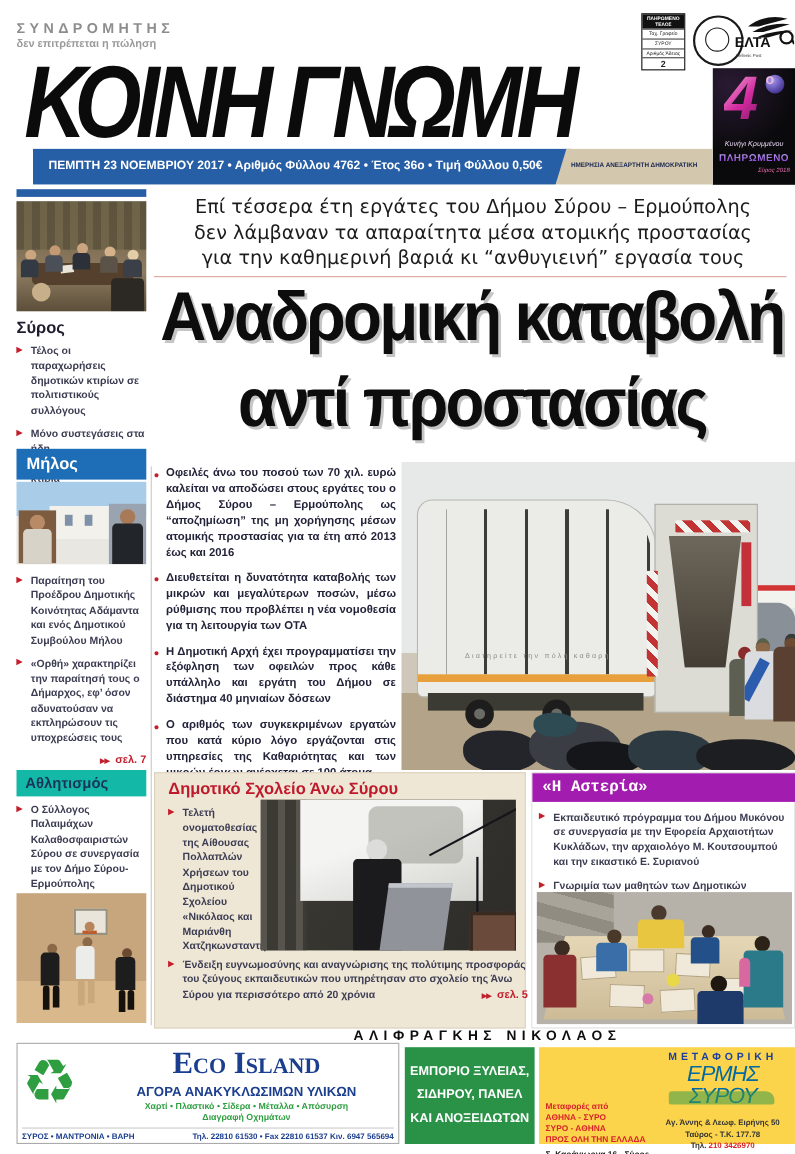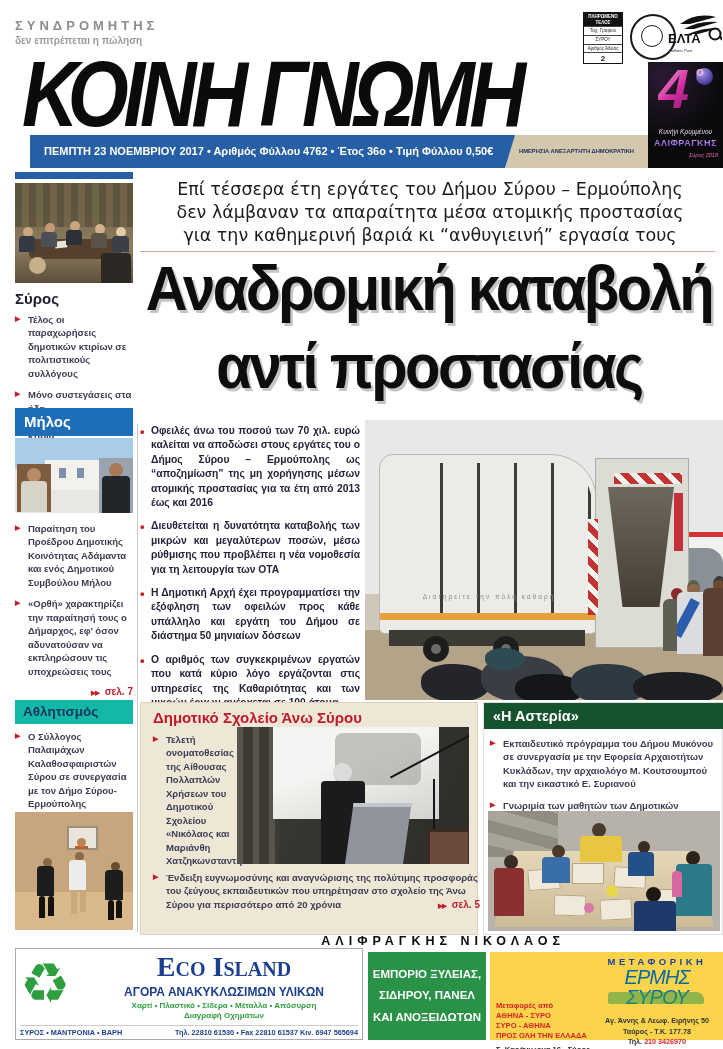--- a/index.html
+++ b/index.html
@@ -142,22 +142,22 @@
       color:#23233a;line-height:1.4;text-align:justify;}
   .lb .dot{position:absolute;left:0;top:-1px;color:#c21f2c;font-size:13px;}
   .lb .pageref{float:right;margin-left:6px;}
 
   
   .schoolbox{left:140px;top:702px;width:338px;height:233px;background:#eee7d6;border:1px solid #dcd2bc;box-sizing:border-box;}
   .schoolbox .title{position:absolute;left:12px;top:6px;font-size:15px;font-weight:bold;color:#bf1a2c;}
   .schoolbox .b1{position:absolute;left:12px;top:30px;width:80px;}
   .schoolbox .b2{position:absolute;left:12px;top:168px;width:314px;}
   .asteriabox{left:483px;top:702px;width:240px;height:233px;background:#fff;border:1px solid #e0e0e0;box-sizing:border-box;}
-  .asteriabox .hd{position:absolute;left:0;top:0;width:240px;height:26px;background:#14532d;color:#fff;
-      font-size:14.5px;font-weight:bold;line-height:26px;padding-left:9px;box-sizing:border-box;}
+  .asteriabox .hd{position:absolute;left:0;top:0;width:240px;height:26px;background:#a21caf;color:#fff;
+      font-size:14.5px;font-weight:bold;line-height:26px;padding-left:9px;box-sizing:border-box;font-family:Liberation Mono, monospace;}
   .asteriabox .bl{position:absolute;left:6px;top:34px;width:230px;}
 
   
   .alifragkis{left:225px;top:934px;width:340px;text-align:right;font-size:12.5px;font-weight:bold;
       letter-spacing:5px;color:#0d0d0d;}
   .ecobox{left:15px;top:948px;width:348px;height:92px;border:1px solid #aaa;background:#fff;box-sizing:border-box;}
   .ecobox .logo{position:absolute;left:4px;top:4px;font-size:56px;line-height:62px;color:#2f9e41;}
   .ecobox .brand{position:absolute;left:76px;top:2px;width:264px;text-align:center;
       font-family:"Liberation Serif",serif;font-weight:bold;font-size:28px;color:#1b3e8f;font-variant:small-caps;}
   .ecobox .l1{position:absolute;left:76px;top:36px;width:264px;text-align:center;font-size:12px;font-weight:bold;color:#1b3e8f;}
@@ -209,21 +209,21 @@
     <div class="sub">Hellenic Post</div>
   </div>
 
   <div class="abs masthead">ΚΟΙΝΗ ΓΝΩΜΗ</div>
 
   <div class="abs promo">
     <div class="ball"></div>
     <div class="four">4</div>
     <div class="ord">ο</div>
     <div class="script">Κυνήγι Κρυμμένου</div>
-    <div class="loukoumi">ΑΛΙΦΡΑΓΚΗΣ</div>
+    <div class="loukoumi">ΠΛΗΡΩΜΕΝΟ</div>
     <div class="foot">Σύρος 2018</div>
   </div>
 
   <div class="abs datebar">ΠΕΜΠΤΗ 23 ΝΟΕΜΒΡΙΟΥ 2017 • Αριθμός Φύλλου 4762 • Έτος 36ο • Τιμή Φύλλου 0,50€</div>
   <div class="abs taglinebar">ΗΜΕΡΗΣΙΑ ΑΝΕΞΑΡΤΗΤΗ ΔΗΜΟΚΡΑΤΙΚΗ ΕΦΗΜΕΡΙΔΑ ΤΩΝ ΚΥΚΛΑΔΩΝ</div>
 
   <div class="abs bluerule"></div>
 
   <div class="photo" id="ph-meeting">
     <div class="curtain"></div>
@@ -339,21 +339,21 @@
     <div class="lb">
       <span class="dot">•</span>
       <span>Οφειλές άνω του ποσού των 70 χιλ. ευρώ καλείται να αποδώσει στους εργάτες του ο Δήμος Σύρου – Ερμούπολης ως “αποζημίωση” της μη χορήγησης μέσων ατομικής προστασίας για τα έτη από 2013 έως και 2016</span>
     </div>
     <div class="lb">
       <span class="dot">•</span>
       <span>Διευθετείται η δυνατότητα καταβολής των μικρών και μεγαλύτερων ποσών, μέσω ρύθμισης που προβλέπει η νέα νομοθεσία για τη λειτουργία των ΟΤΑ</span>
     </div>
     <div class="lb">
       <span class="dot">•</span>
-      <span>Η Δημοτική Αρχή έχει προγραμματίσει την εξόφληση των οφειλών προς κάθε υπάλληλο και εργάτη του Δήμου σε διάστημα 50 μηνιαίων δόσεων</span>
+      <span>Η Δημοτική Αρχή έχει προγραμματίσει την εξόφληση των οφειλών προς κάθε υπάλληλο και εργάτη του Δήμου σε διάστημα 40 μηνιαίων δόσεων</span>
     </div>
     <div class="lb">
       <span class="dot">•</span>
       <span>Ο αριθμός των συγκεκριμένων εργατών που κατά κύριο λόγο εργάζονται στις υπηρεσίες της Καθαριότητας και των μικρών έργων ανέρχεται σε 100 άτομα</span>
     </div>
     <div class="lb">
       <span class="dot">•</span>
       <span>Ομόφωνη απόφαση για την οικονομική κάλυψή τους, ενώ τείνει προς ολοκλήρωση ο διαγωνισμός για το έτος 2017, με τη Δημοτική Αρχή να μεριμνά για την χορήγηση των απαραίτητων μέσων ατομικής προστασίας</span>
       <span class="pageref">
         <span class="ar2">▶▶</span>

